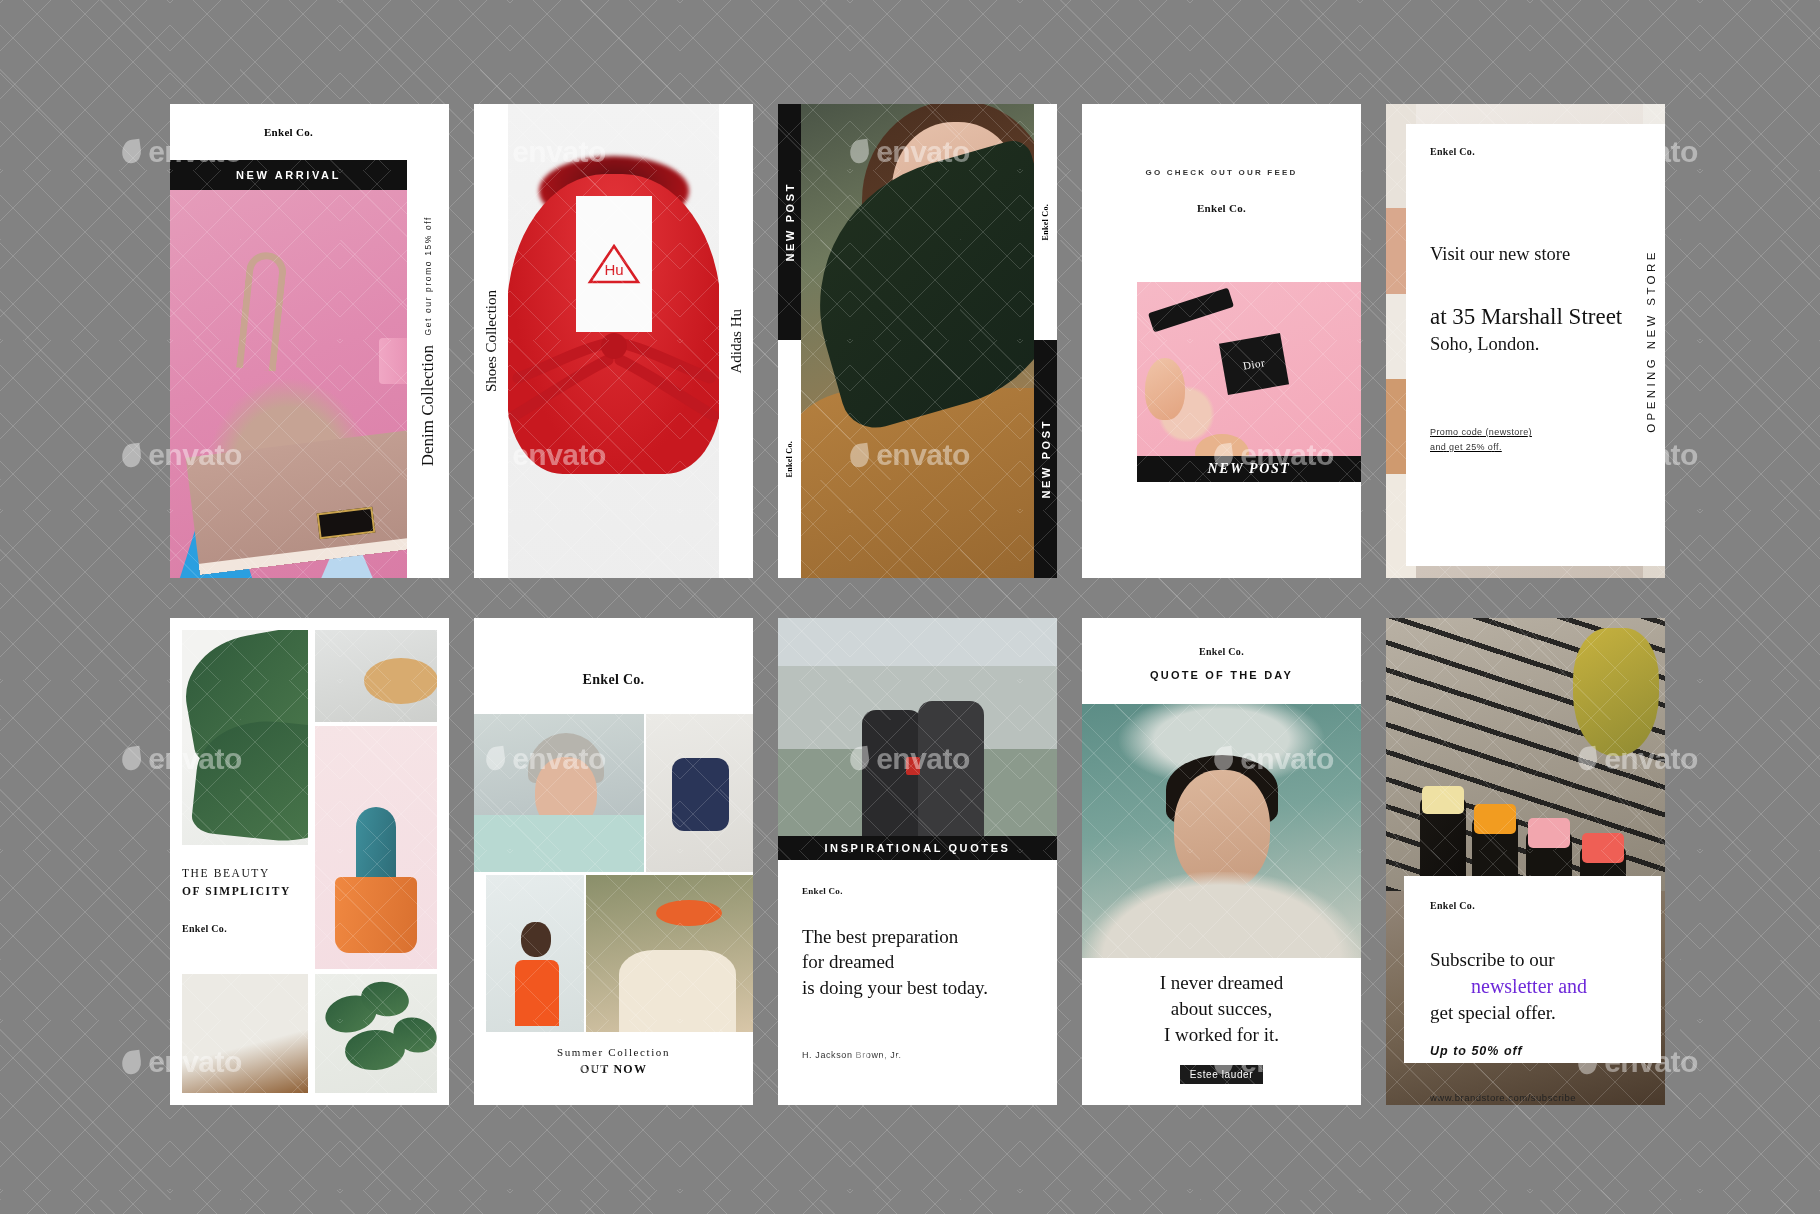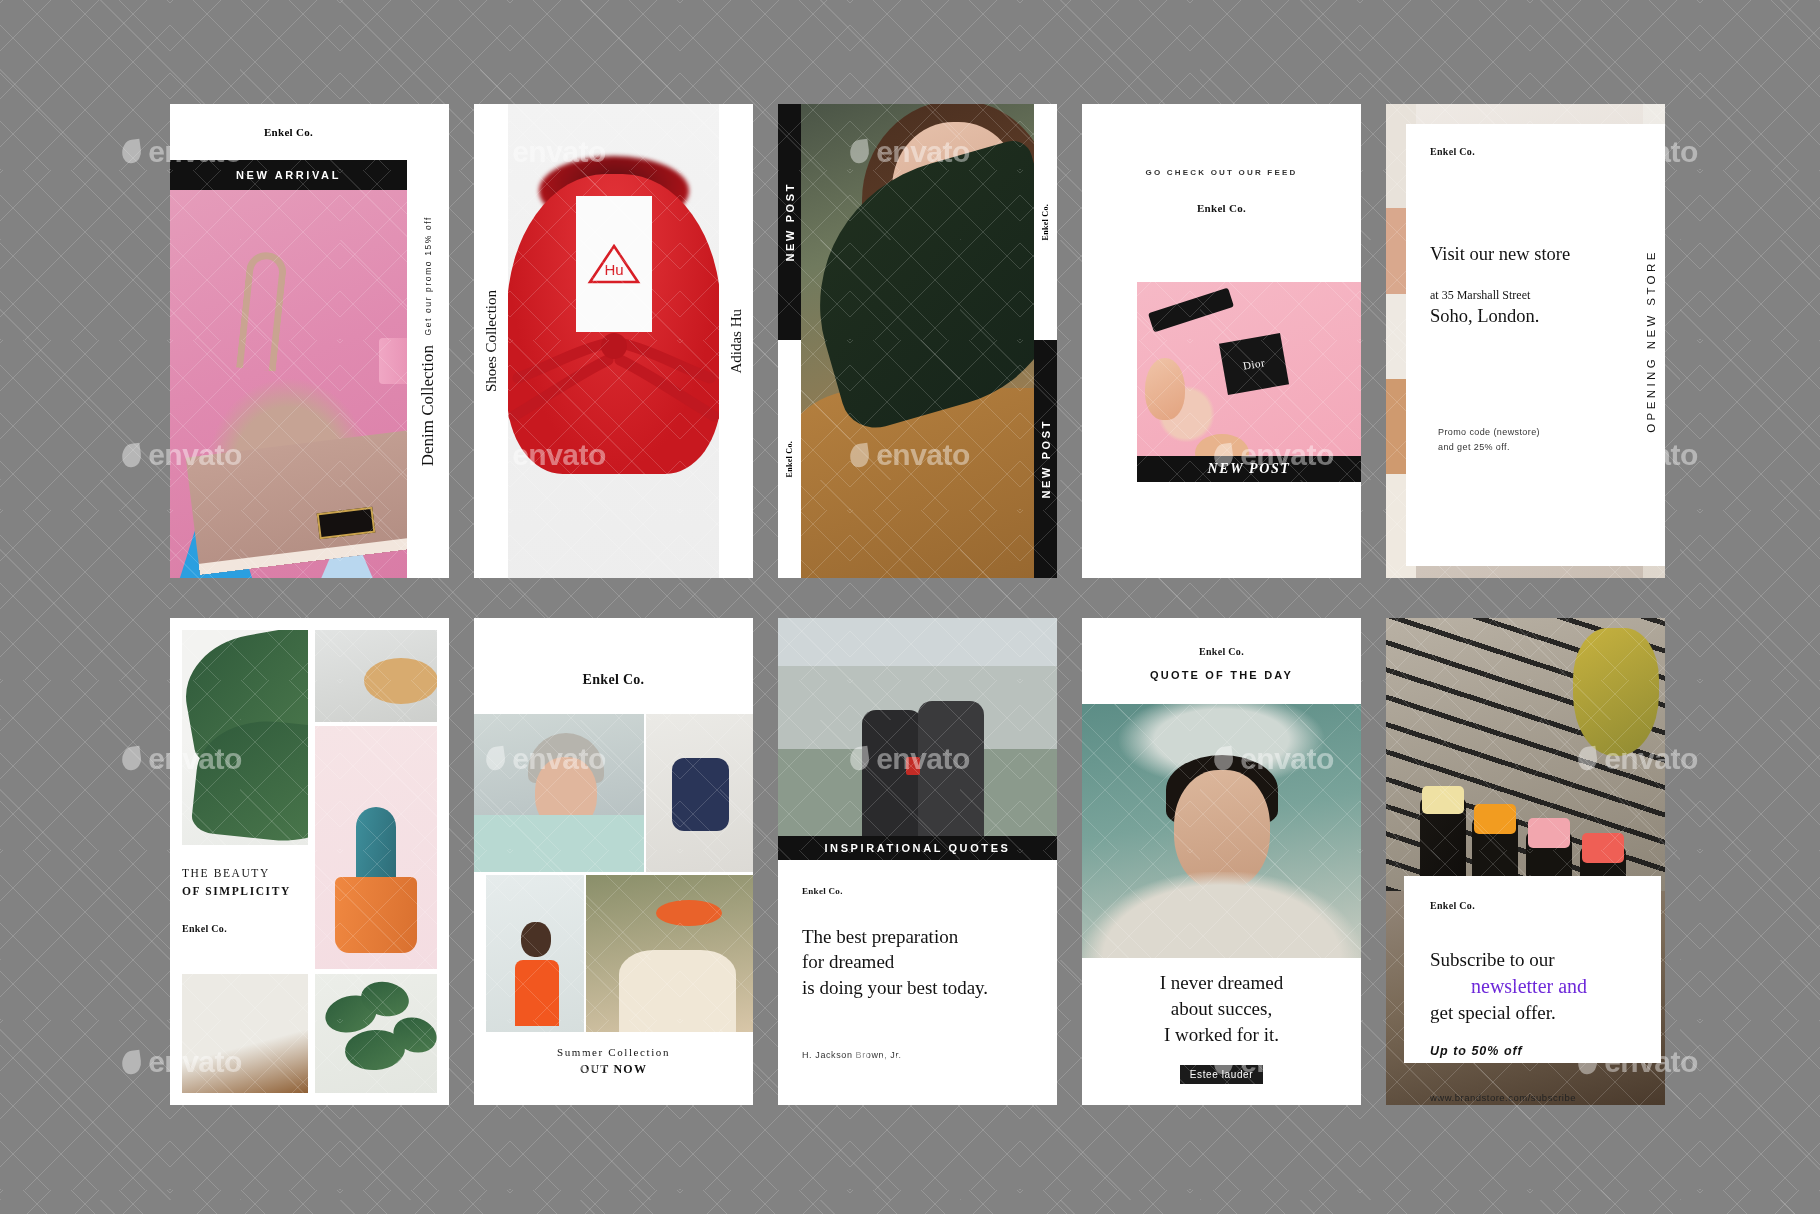--- a/index.html
+++ b/index.html
@@ -334,23 +334,23 @@
   </div>
 
   <div class="card r1 c5">
     <div class="photo ph-store" style="position:relative;width:100%;height:100%;">
       <div style="position:absolute;left:0;top:0;width:30px;height:100%;background:
         linear-gradient(180deg,#e8e2da 0 22%, #d9a88d 22% 40%, #eee9e2 40% 58%, #cf9a6f 58% 78%, #efe9e0 78% 100%);"></div>
       <div style="position:absolute;right:0;top:0;width:22px;height:100%;background:linear-gradient(180deg,#efece7,#ded6cc);"></div>
       <div style="position:absolute;left:20px;right:0;top:20px;bottom:12px;background:#fff;padding:22px 24px;">
         <div class="brand" style="font-size:10px;color:#111;">Enkel Co.</div>
         <div class="serif" style="margin-top:86px;font-size:18.5px;color:#111;line-height:1.25;">Visit our new store</div>
-        <div class="serif" style="margin-top:22px;font-size:12px;color:#111;line-height:1.3;">at 35 Marshall Street</div>
+        <div class="serif" style="margin-top:36px;font-size:23px;color:#111;line-height:1.3;">at 35 Marshall Street</div>
         <div class="serif" style="font-size:18.5px;color:#111;line-height:1.3;">Soho, London.</div>
-        <div style="position:absolute;left:32px;bottom:112px;">
+        <div style="position:absolute;left:24px;bottom:112px;text-decoration:underline;">
           <div style="font-size:9px;color:#333;letter-spacing:.4px;line-height:1.6;">Promo code (newstore)</div>
           <div style="font-size:9px;color:#333;letter-spacing:.4px;line-height:1.6;">and get 25% off.</div>
         </div>
       </div>
       <div style="position:absolute;right:8px;top:50%;transform:translateY(-50%);display:flex;align-items:center;justify-content:center;">
         <span class="vert180" style="font-size:11.5px;letter-spacing:3.4px;color:#111;">OPENING NEW STORE</span>
       </div>
     </div>
   </div>
 

